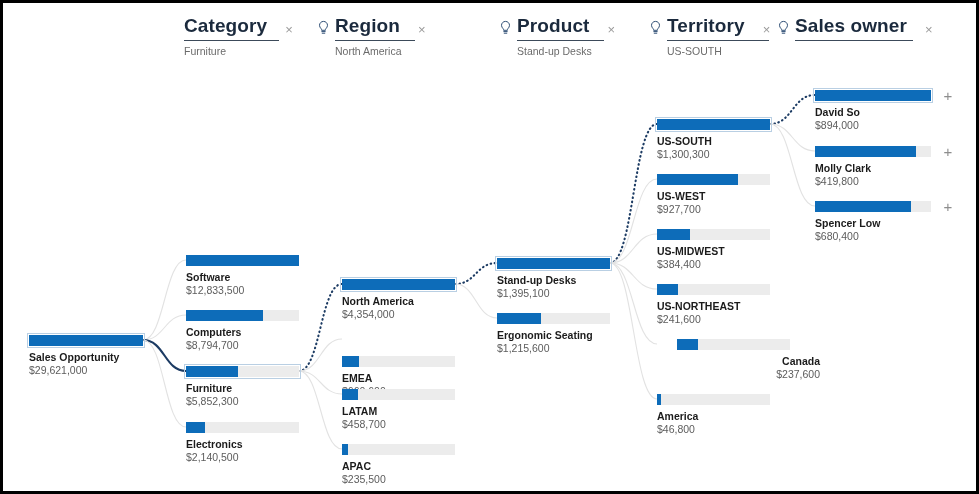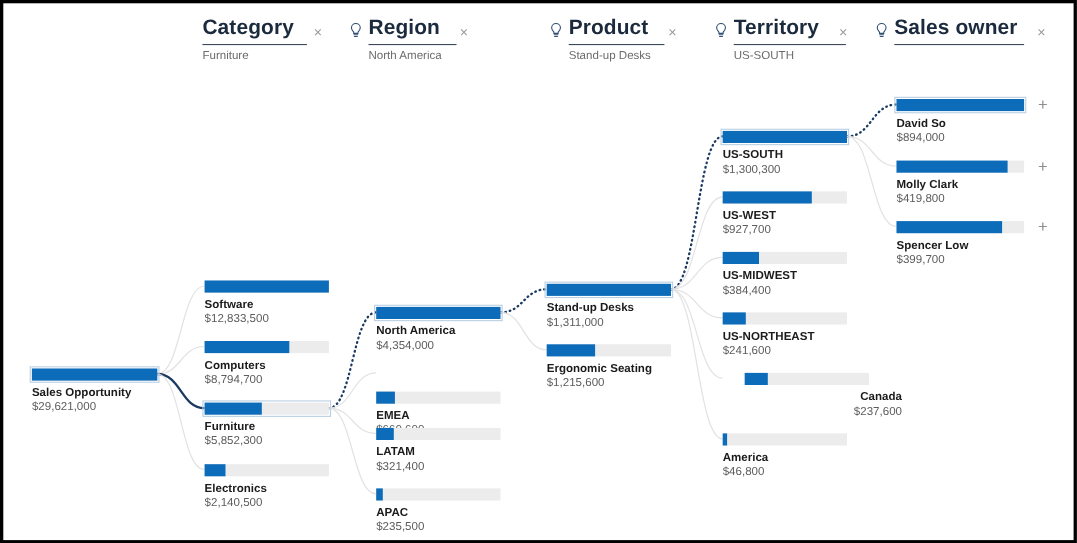--- a/index.html
+++ b/index.html
@@ -127,21 +127,21 @@
               <path d="M4.8 11.6h3.4M5.2 13.2h2.6" stroke="#2f4f75" stroke-width="1" fill="none" stroke-linecap="round"></path>
             </svg></span>
           <div class="head-title-wrap">
             <span class="head-title">Territory</span>
             <span class="head-close">×</span>
           </div>
         </div>
         <div class="head-underline" style="width: 102.4px; margin-left: 18px;"></div>
         <div class="head-sub" style="margin-left: 18px;">US-SOUTH</div>
       </div>
-      <div class="col-head" style="left: 792px;">
+      <div class="col-head" style="left: 774px;">
         <div class="head-row">
           <span class="bulb"><svg width="13" height="16" viewBox="0 0 13 16">
               <path d="M6.5 1.4c-2.3 0-4 1.8-4 3.9 0 1.5 .8 2.4 1.4 3.1 .4 .5 .7 .8 .7 1.3v.6h3.8v-.6c0-.5 .3-.8 .7-1.3 .6-.7 1.4-1.6 1.4-3.1 0-2.1-1.7-3.9-4-3.9z" fill="none" stroke="#2f4f75" stroke-width="1"></path>
               <path d="M4.8 11.6h3.4M5.2 13.2h2.6" stroke="#2f4f75" stroke-width="1" fill="none" stroke-linecap="round"></path>
             </svg></span>
           <div class="head-title-wrap">
             <span class="head-title">Sales owner</span>
             <span class="head-close">×</span>
           </div>
         </div>
@@ -196,35 +196,35 @@
           <div class="bar-fill" style="width: 17.1446px;"></div>
         </div>
         <div class="node-label">EMEA</div>
         <div class="node-value">$660,600</div>
       </div>
       <div class="node" style="left: 339px; top: 386px; width: 143px;">
         <div class="bar-track" style="width: 113px;">
           <div class="bar-fill" style="width: 15.629px;"></div>
         </div>
         <div class="node-label">LATAM</div>
-        <div class="node-value">$321,400</div>
+        <div class="node-value">$458,700</div>
       </div>
       <div class="node" style="left: 339px; top: 441px; width: 143px;">
         <div class="bar-track" style="width: 113px;">
           <div class="bar-fill" style="width: 6.11197px;"></div>
         </div>
         <div class="node-label">APAC</div>
         <div class="node-value">$235,500</div>
       </div>
       <div class="node" style="left: 494px; top: 255px; width: 143px;">
         <div class="bar-track sel" style="width: 113px;">
           <div class="bar-fill" style="width: 113px;"></div>
         </div>
         <div class="node-label">Stand-up Desks</div>
-        <div class="node-value">$1,311,000</div>
+        <div class="node-value">$1,395,100</div>
       </div>
       <div class="node" style="left: 494px; top: 310px; width: 143px;">
         <div class="bar-track" style="width: 113px;">
           <div class="bar-fill" style="width: 43.7684px;"></div>
         </div>
         <div class="node-label">Ergonomic Seating</div>
         <div class="node-value">$1,215,600</div>
       </div>
       <div class="node" style="left: 654px; top: 116px; width: 143px;">
         <div class="bar-track sel" style="width: 113px;">
@@ -282,17 +282,17 @@
         </div>
         <div class="node-label">Molly Clark</div>
         <div class="node-value">$419,800</div>
         <div class="plus" style="left: 127px; top: 0px;">+</div>
       </div>
       <div class="node" style="left: 812px; top: 198px; width: 146px;">
         <div class="bar-track" style="width: 116px;">
           <div class="bar-fill" style="width: 96.4334px;"></div>
         </div>
         <div class="node-label">Spencer Low</div>
-        <div class="node-value">$399,700</div>
+        <div class="node-value">$680,400</div>
         <div class="plus" style="left: 127px; top: 0px;">+</div>
       </div>
     </div>
 </div>
 
 </body></html>

